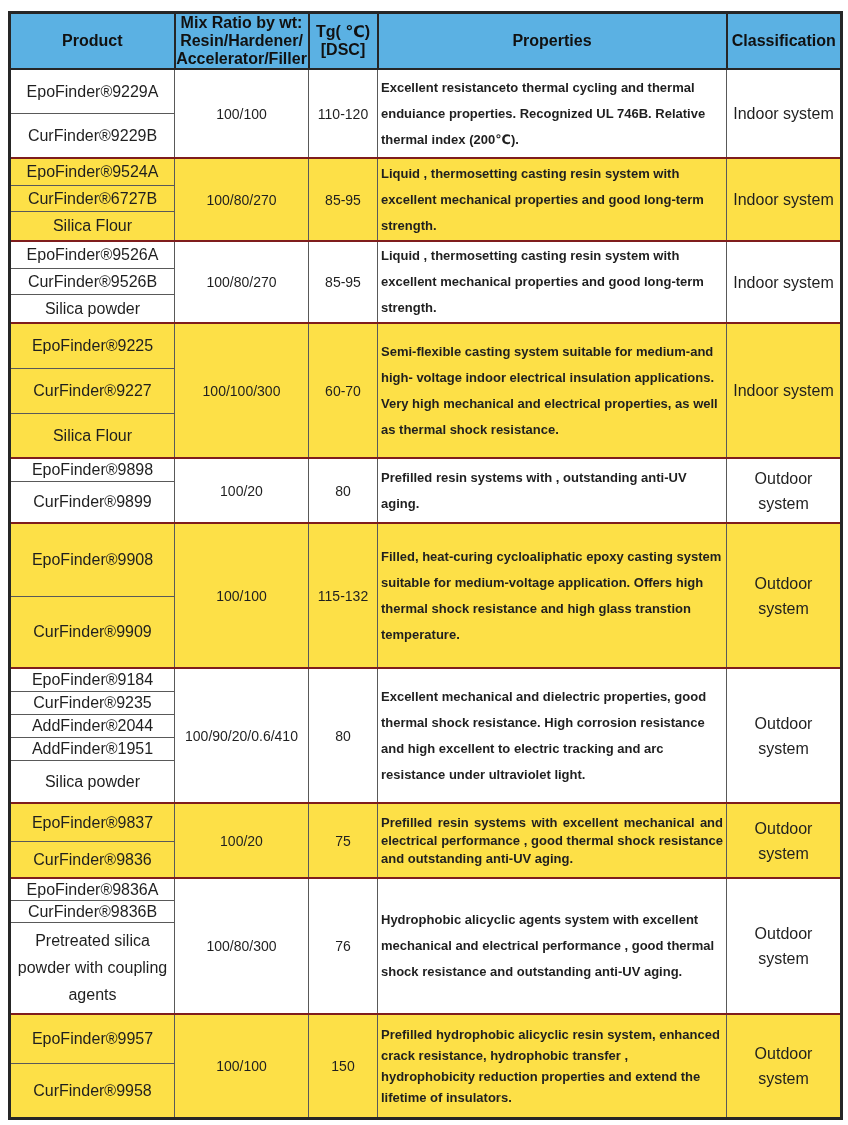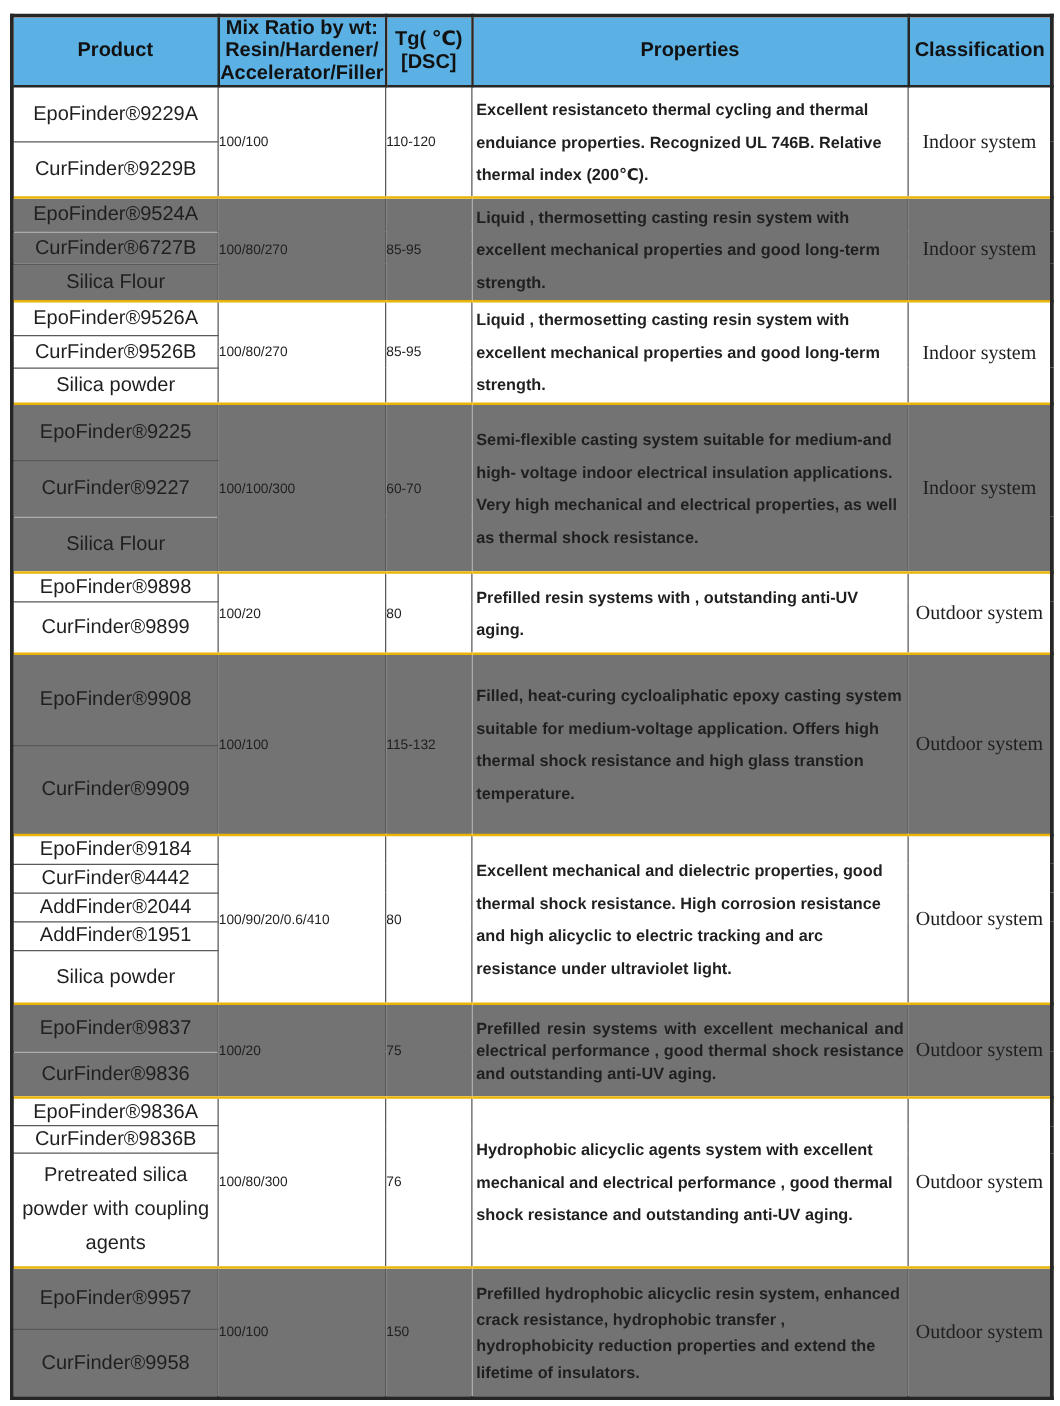--- a/index.html
+++ b/index.html
@@ -26,48 +26,47 @@
     vertical-align:middle;
     padding:0;
     line-height:18px;
   }
   th.pre{white-space:pre-line;}
   td{
     border:1px solid #595959;
     vertical-align:middle;
     font-size:16px;
   }
-  tr.gfirst td{border-top:2px solid #eab308;}
+  tr.gfirst td{border-top:2px solid #7f1d1d;}
   td.prod{
     text-align:center;
     padding:0 2px;
     line-height:21px;
   }
   td.mix,td.tg{
-    text-align:left;
+    text-align:center;
     padding:0;
     white-space:nowrap;
-    font-size:11px;
+    font-size:14px;
   }
   td.props{
     text-align:left;
     padding:1px 3px;
     line-height:26px;
     font-size:13px;
     font-weight:bold;
   }
   td.props.tight{line-height:18px;text-align:justify;}
   td.props.med{line-height:21px;}
   td.cls{
     text-align:center;
     padding:0 2px;
     line-height:25px;
-    font-family:Liberation Serif, serif;
-  }
-  .shade td{background:#737373;}
+  }
+  .shade td{background:#fde047;}
 </style>
 </head>
 <body>
 
 <table class="products">
   <colgroup>
     <col style="width:165px">
       <col style="width:134px">
       <col style="width:69px">
       <col style="width:349px">
@@ -158,25 +157,25 @@
     <td class="cls" rowspan="2">Outdoor system</td>
   </tr>
   <tr class="shade" style="height:72px">
     <td class="prod">CurFinder®9909</td>
   </tr>
 
   <tr class="gfirst" style="height:23px">
     <td class="prod">EpoFinder®9184</td>
     <td class="mix" rowspan="5">100/90/20/0.6/410</td>
     <td class="tg" rowspan="5">80</td>
-    <td class="props" rowspan="5">Excellent mechanical and dielectric properties, good thermal shock resistance. High corrosion resistance and high alicyclic to electric tracking and arc resistance under ultraviolet light.</td>
+    <td class="props" rowspan="5">Excellent mechanical and dielectric properties, good thermal shock resistance. High corrosion resistance and high excellent to electric tracking and arc resistance under ultraviolet light.</td>
     <td class="cls" rowspan="5">Outdoor system</td>
   </tr>
   <tr style="height:23px">
-    <td class="prod">CurFinder®4442</td>
+    <td class="prod">CurFinder®9235</td>
   </tr>
   <tr style="height:23px">
     <td class="prod">AddFinder®2044</td>
   </tr>
   <tr style="height:23px">
     <td class="prod">AddFinder®1951</td>
   </tr>
   <tr style="height:43px">
     <td class="prod">Silica powder</td>
   </tr>

